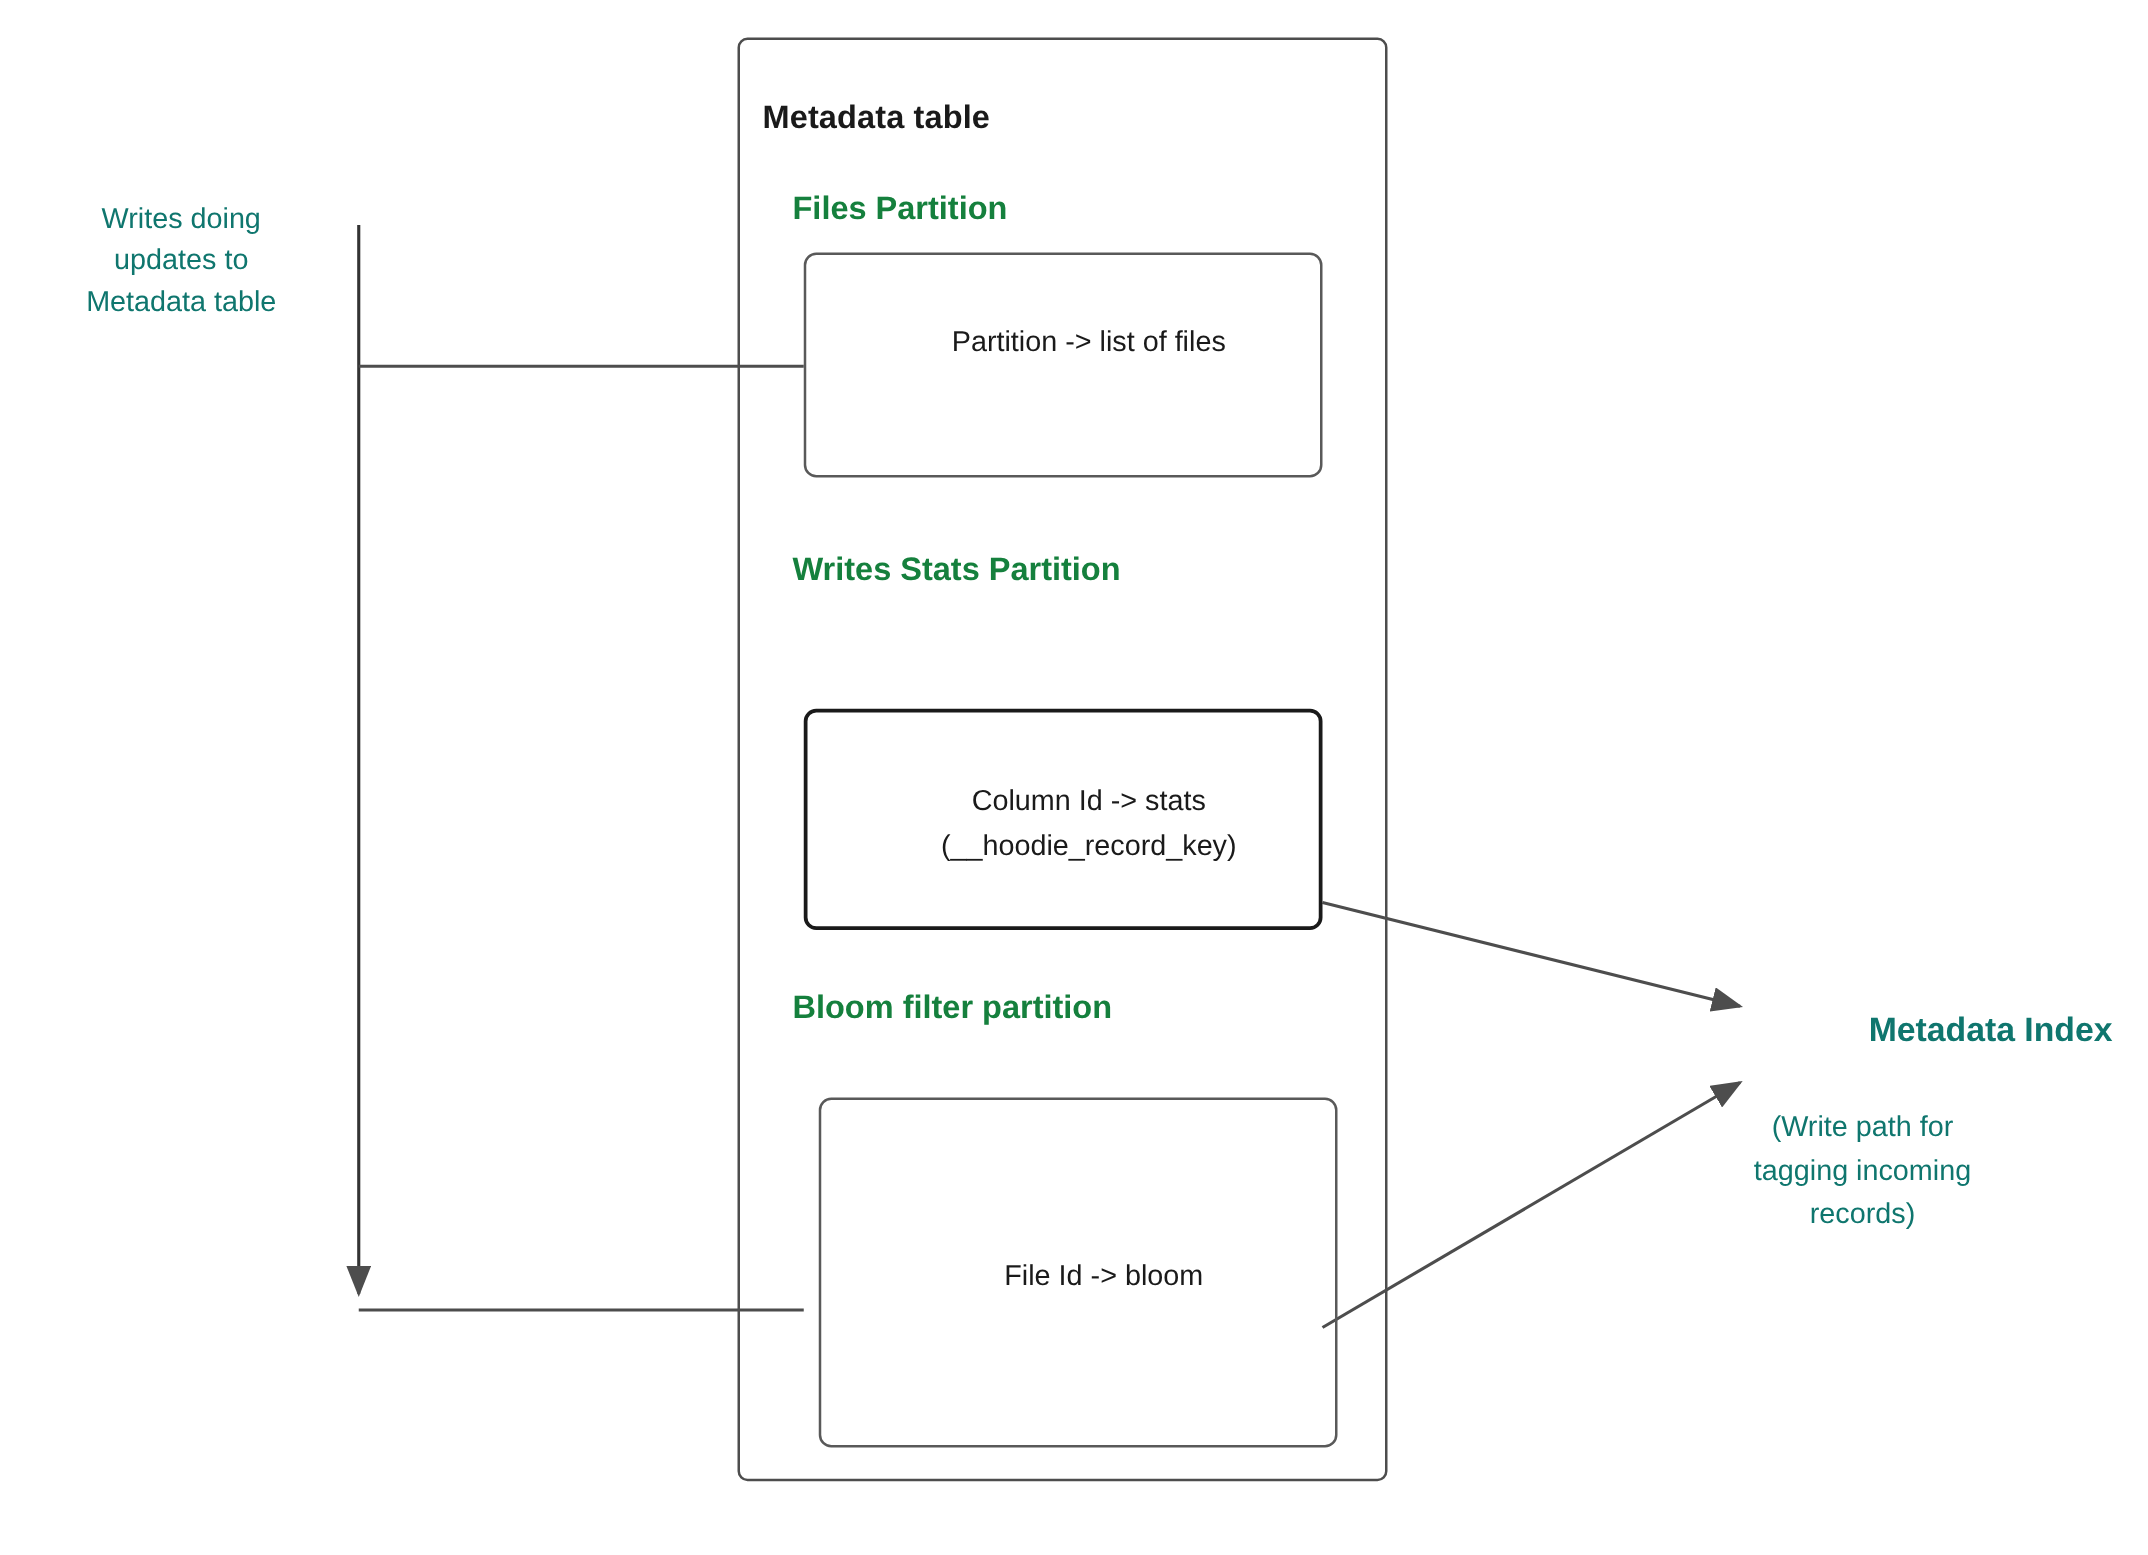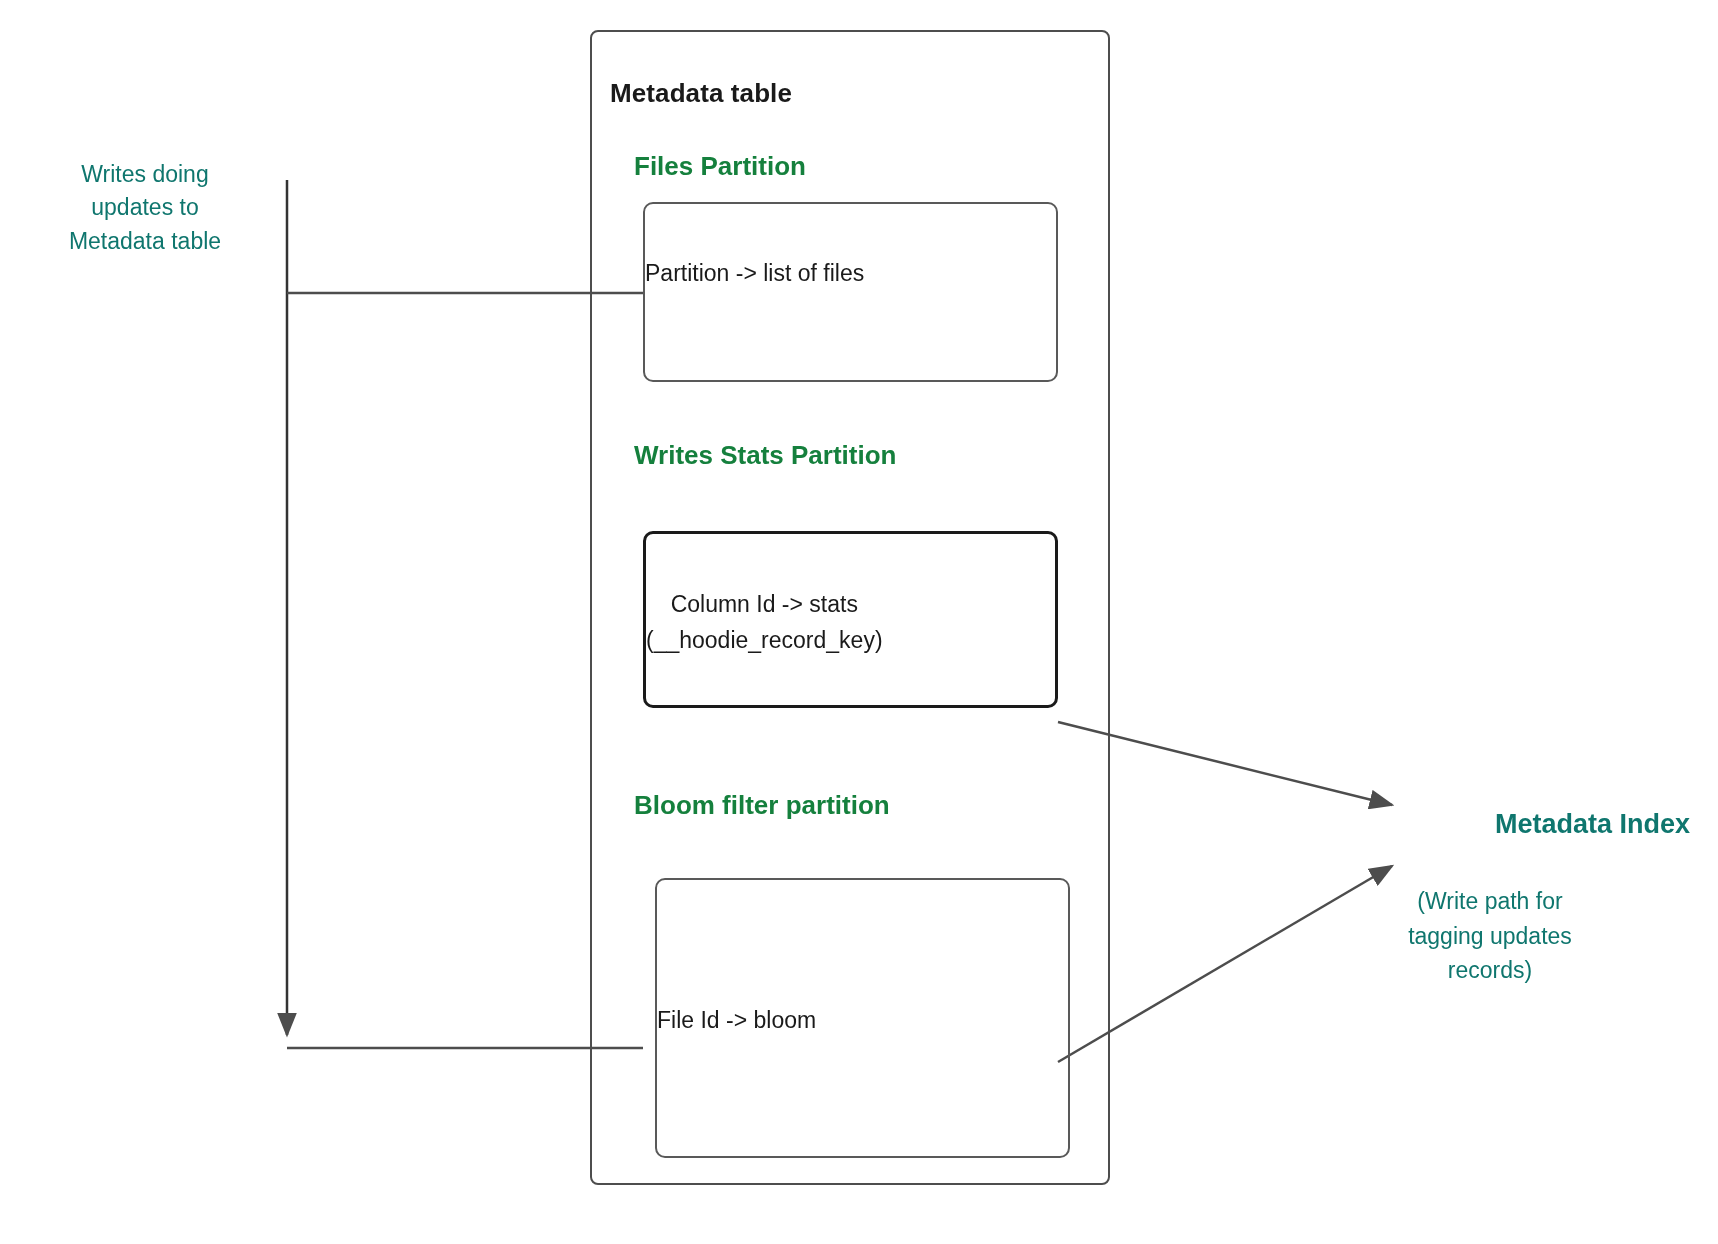--- a/index.html
+++ b/index.html
@@ -66,25 +66,27 @@
   .inner-box {
     position: absolute;
     left: 643px;
     width: 415px;
     border: 2.5px solid #595959;
     border-radius: 10px;
     box-sizing: border-box;
     background: transparent;
     display: flex;
     align-items: center;
-    justify-content: flex-start;
+    justify-content: center;
+    padding-left: 41px;
   }
   .inner-box.strong {
     border-color: #1a1a1a;
     border-width: 3px;
+    margin-top: 36px;
   }
   .inner-label {
     text-align: center;
     font-size: 23px;
     color: #1a1a1a;
     line-height: 1.55;
     white-space: pre-line;
   }
   #files-box   { top: 202px; height: 180px; }
   #colstats-box{ top: 531px; height: 177px; }
@@ -168,16 +170,16 @@
   </div>
 
   <div class="section-title" id="bloom-title">Bloom filter
 partition</div>
   <div class="inner-box" id="bloom-box">
     <span class="inner-label">File Id -&gt; bloom</span>
   </div>
 
   <div class="free-label" id="index-title">Metadata Index</div>
   <div class="free-label" id="index-sub">(Write path for
-tagging updates
+tagging incoming
 records)</div>
 
 </div>
 
 </body></html>

